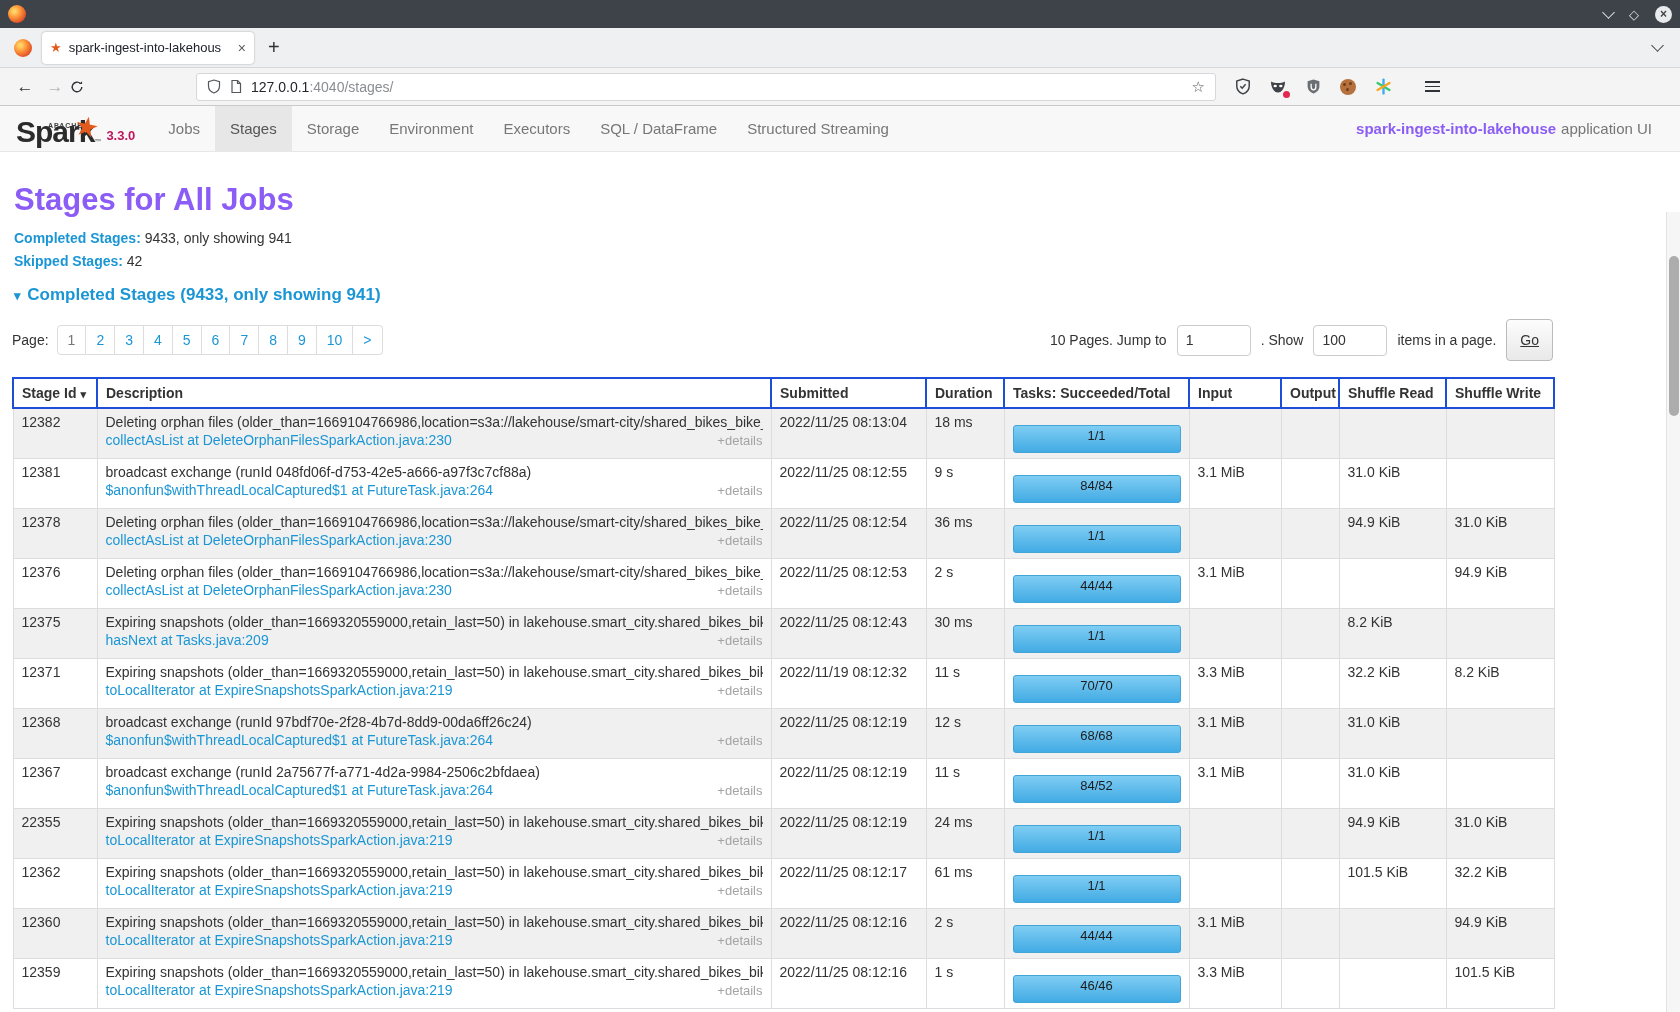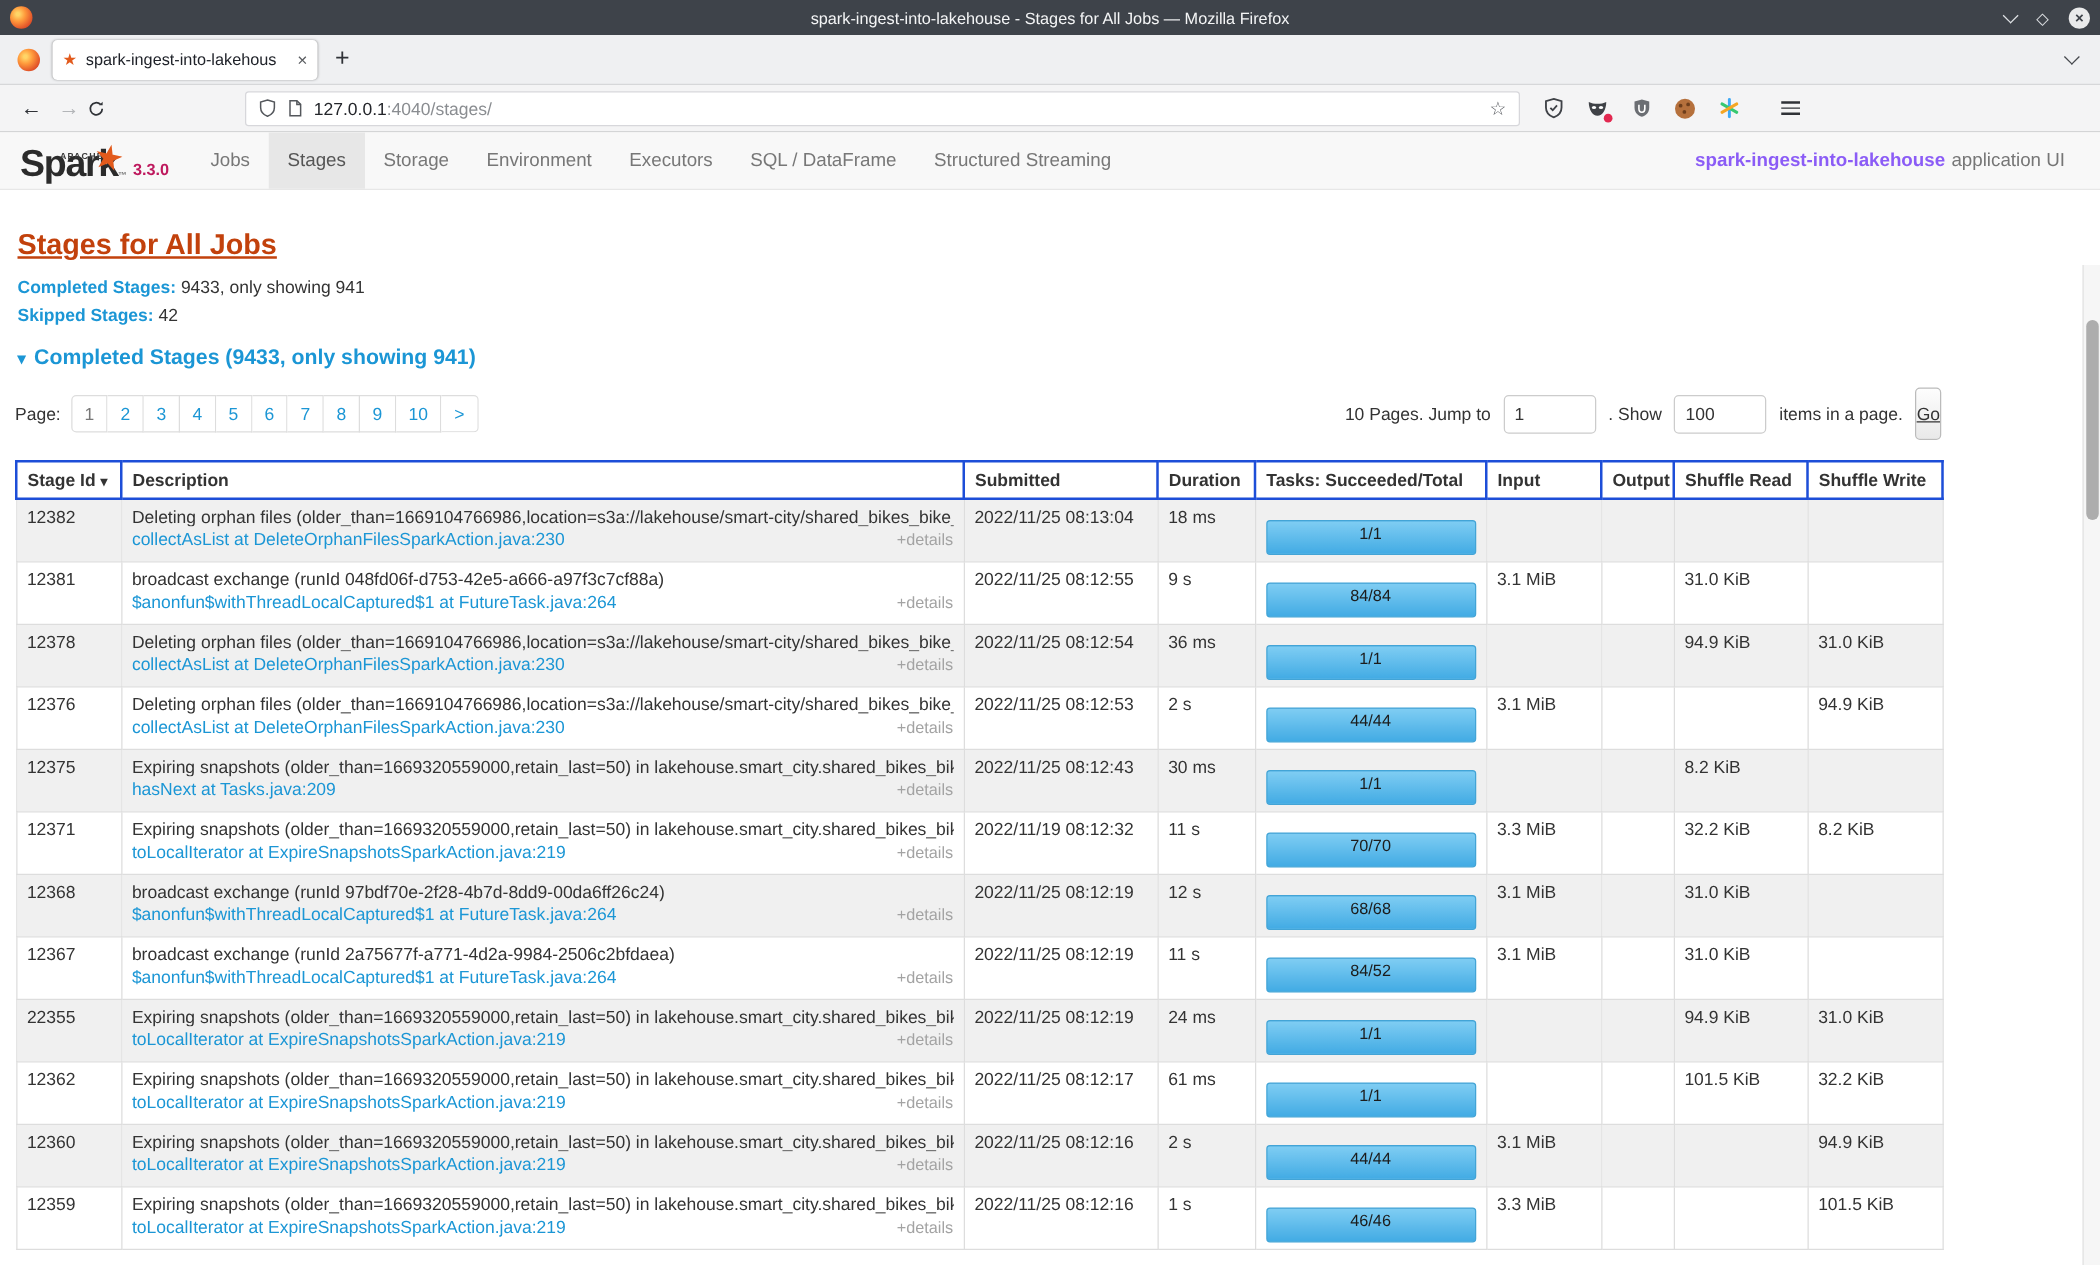--- a/index.html
+++ b/index.html
@@ -55,35 +55,35 @@
   .brand-star { position:absolute; top:-3px; right:4px; color:#e25a1c; font-size:24px; transform:rotate(12deg); line-height:1; }
   .brand-tm { font-size:7px; color:#777; vertical-align:bottom; }
   .brand-version { font-size:13px; font-weight:bold; color:#be185d; margin-left:6px; padding-bottom:2px; }
   .nav-tabs { display:flex; align-items:stretch; }
   .nav-tab { padding:0 15px; display:flex; align-items:center; font-size:15px; color:#777; cursor:pointer; }
   .nav-tab.active { background:#e7e7e7; color:#555; }
   .nav-app { margin-left:auto; display:flex; align-items:center; padding-right:28px; font-size:15px; color:#767676; white-space:nowrap; }
   .nav-app b { color:#8b5cf6; margin-right:5px; }
 
   .main { padding:0 12px; }
-  .page-h1 { font-size:23px; font-weight:bold; color:#c2410c; margin:30px 0 12px 2px;text-decoration:underline; }
+  .page-h1 { font-size:31px; font-weight:bold; color:#8b5cf6; margin:30px 0 12px 2px; }
   .stat-line { font-size:14px; margin:0 0 7px 2px; color:#333; }
   .stat-line b { color:#1b96d5; }
   .section-head { color:#1b96d5; font-size:17px; font-weight:bold; margin:16px 0 14px 2px; cursor:pointer; }
   .section-head .arrow { font-size:13px; margin-right:2px; }
 
   .pager-row { width:1541px; display:flex; align-items:center; margin:6px 0 16px; }
   .pager-label { font-size:14px; color:#333; margin-right:8px; }
   .page-btn { display:inline-block; min-width:14px; text-align:center; padding:6px 10px; font-size:14px; color:#1b96d5; background:#fff; border:1px solid #ddd; border-left:none; cursor:pointer; }
   .page-btn:first-child { border-left:1px solid #ddd; border-radius:4px 0 0 4px; }
   .page-btn:last-child { border-radius:0 4px 4px 0; }
   .page-btn.current { color:#777; }
   .pager-right { margin-left:auto; display:flex; align-items:center; gap:10px; font-size:14px; color:#333; }
   .pager-input { width:74px; height:31px; border:1px solid #ccc; border-radius:4px; padding:0 8px; font-size:14px; color:#333; font-family:"Liberation Sans",sans-serif; }
-  .go-btn { height:42px; padding:0 0; font-size:14px; color:#333; background:linear-gradient(#fdfdfd,#e9e9e9); border:1px solid #bbb; border-radius:4px; cursor:pointer; font-family:"Liberation Sans",sans-serif;text-decoration:underline; }
+  .go-btn { height:42px; padding:0 13px; font-size:14px; color:#333; background:linear-gradient(#fdfdfd,#e9e9e9); border:1px solid #bbb; border-radius:4px; cursor:pointer; font-family:"Liberation Sans",sans-serif;text-decoration:underline; }
 
   table.stages { width:1541px; border-collapse:collapse; table-layout:fixed; font-size:14px; color:#333; }
   .stages th { text-align:left; font-weight:bold; padding:6px 8px; border:2px solid #1d4ed8; background:#fff; white-space:nowrap; overflow:hidden; }
   .stages td { padding:5px 8px; border:1px solid #ddd; vertical-align:top; height:48px; white-space:nowrap; overflow:hidden; }
   .stages tbody tr:nth-child(odd) { background:#f0f0f0; }
   .sort { font-size:11px; margin-left:4px; color:#333; }
   .desc-text { white-space:nowrap; overflow:hidden; }
   .desc-line2 { display:flex; justify-content:space-between; align-items:baseline; margin-top:2px; }
   .desc-line2 a { color:#1b96d5; text-decoration:none; }
   .details { color:#a3a3a3; font-size:13px; cursor:pointer; }
@@ -92,21 +92,20 @@
   .scrollbar { position:absolute; top:106px; right:0; bottom:0; width:14px; background:#f6f6f6; border-left:1px solid #e2e2e2; }
   .scroll-thumb { position:absolute; top:44px; left:2px; width:10px; height:160px; background:#adadad; border-radius:5px; }
 
   svg { display:block; }
 </style>
 </head>
 <body>
 
 <div class="titlebar">
   <div class="ff-logo"></div>
-  <div class="win-title">spark-ingest-into-lakehouse - Stages for All Jobs — Mozilla Firefox</div>
   <div class="win-controls">
     <div class="chev"></div>
     <div class="diamond">◇</div>
     <div class="closebtn">×</div>
   </div>
 </div>
 
 <div class="tabbar">
   <div class="ff-small"></div>
   <div class="tab">

